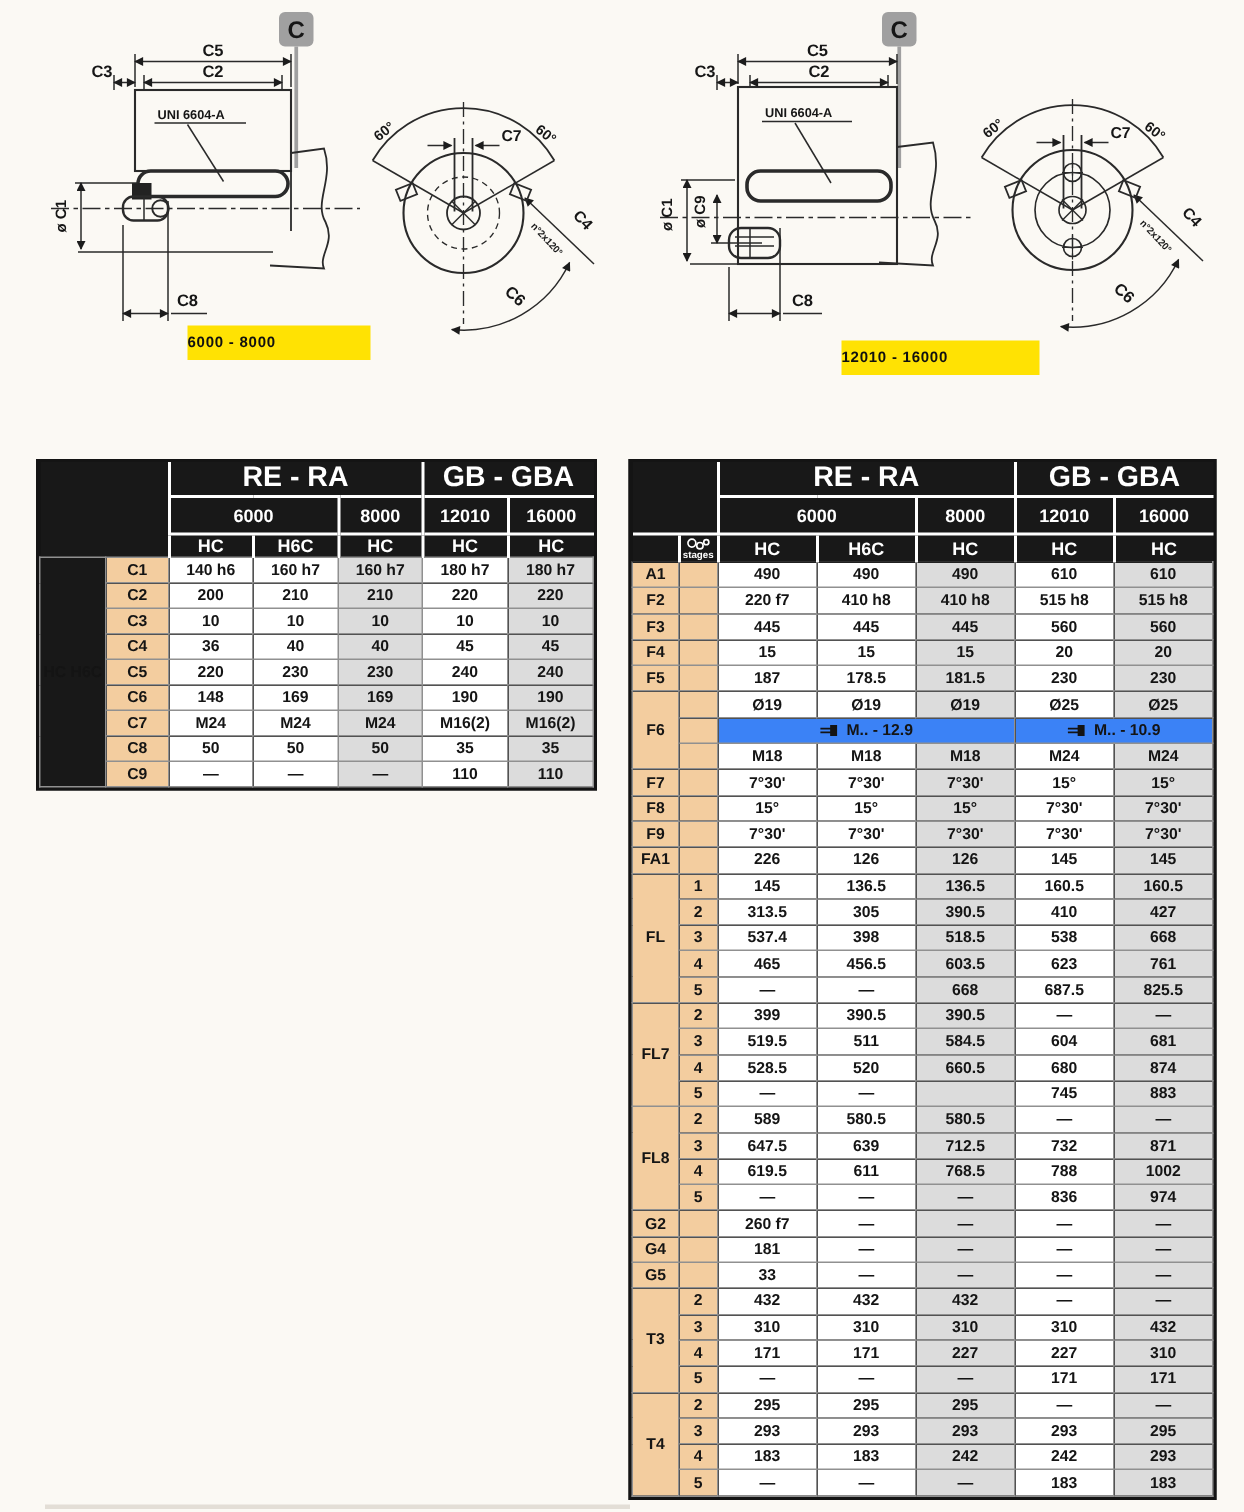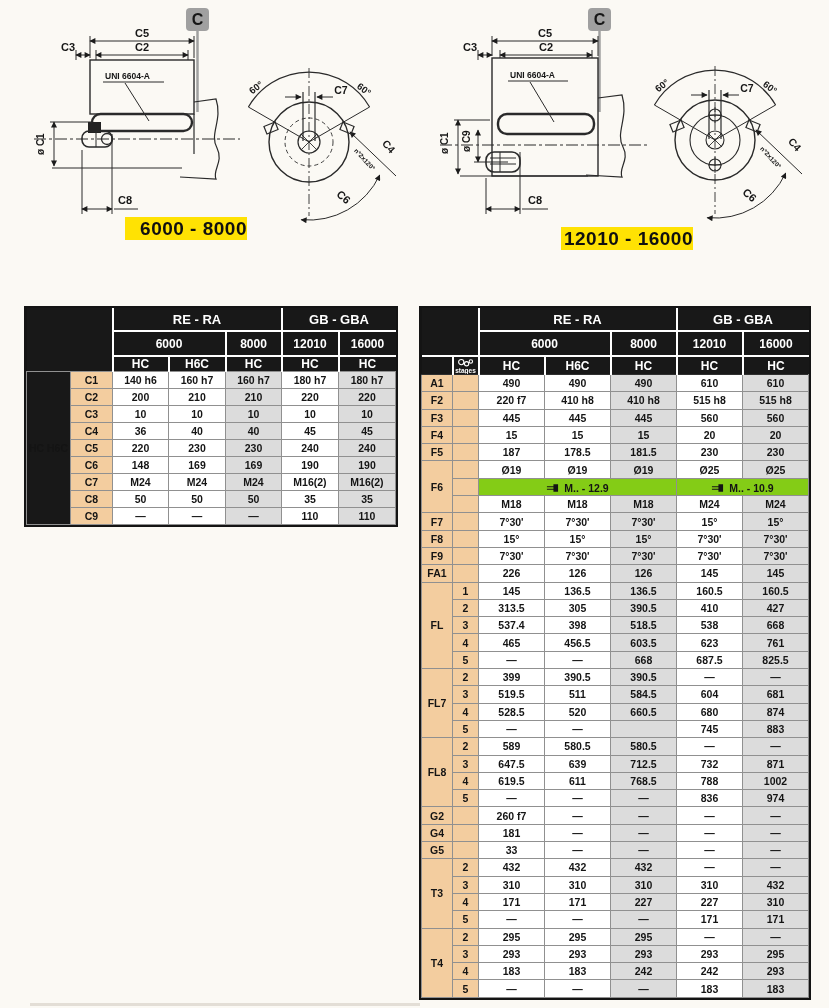--- a/index.html
+++ b/index.html
@@ -1,40 +1,40 @@
 <!DOCTYPE html>
 <html><head>
 <meta charset="utf-8">
 <style>
   html,body{margin:0;padding:0}
   body{width:829px;height:1008px;position:relative;background:#fbf9f4;font-family:"Liberation Sans",sans-serif;overflow:hidden}
   .abs{position:absolute}
   
   svg text{font-family:"Liberation Sans",sans-serif;font-weight:700;fill:#161616}
-  .cap{position:absolute;background:#ffe203;color:#101010;font-weight:700;font-size:19px;line-height:23px;text-align:right;letter-spacing:.5px}
+  .cap{position:absolute;background:#ffe203;color:#101010;font-weight:700;font-size:10px;line-height:23px;text-align:left;letter-spacing:.5px}
   
   .tblwrap{position:absolute;border:2px solid #141414;background:#141414}
   .ctab{border-collapse:collapse;table-layout:fixed}
   .ctab td{border:1px solid #909090;text-align:center;vertical-align:middle;font-weight:700;font-size:10.5px;color:#141414;padding:0;height:16px;overflow:hidden;white-space:nowrap}
   .ctab .hd{background:#181818;color:#fff;border:none}
   .ctab .wsep{border-left:2px solid #fff}
-  tr.h1 .hd{font-size:13px;height:22px}
+  tr.h1 .hd{font-size:19px;height:22px}
   tr.h2 .hd{font-size:12px;height:23px;border-top:2px solid #fff}
   tr.h3 .hd{font-size:12px;height:14px;border-top:2px solid #fff}
   .ctab .corner{border:none}
   .val{background:#fff}
   .sh{background:#dcdcdc}
   .lbl,.stg{background:#f3cd9f}
   .lbl{font-size:10.5px}
   .gcell{background:#181818;color:#fff;font-size:19px;line-height:21px;white-space:pre-line;border:1px solid #181818}
   .sep{border-left:2px solid #1a1a1a}
   .ds{border-left:1.5px solid #1a1a1a}
   tr.gt td{border-top:1.5px solid #2f2f2f}
   .rt td{height:16.3px}
-  .merge{background:#84cc16}
+  .merge{background:#3b82f6}
   .merge span{margin-left:5px;vertical-align:middle}
   .bicon{vertical-align:middle}
   .stgh{line-height:6px;padding-top:1px}
   .stgt{display:block;color:#fff;font-size:6.5px;font-weight:700;line-height:6px}
   .bstrip{position:absolute;left:30px;top:1003px;width:390px;height:3px;background:#cfc9bd;opacity:.55}
 </style>
 </head>
 <body>
 
 <svg class="abs" style="left:12px;top:2px" width="400" height="252" viewBox="0 0 400 252">

